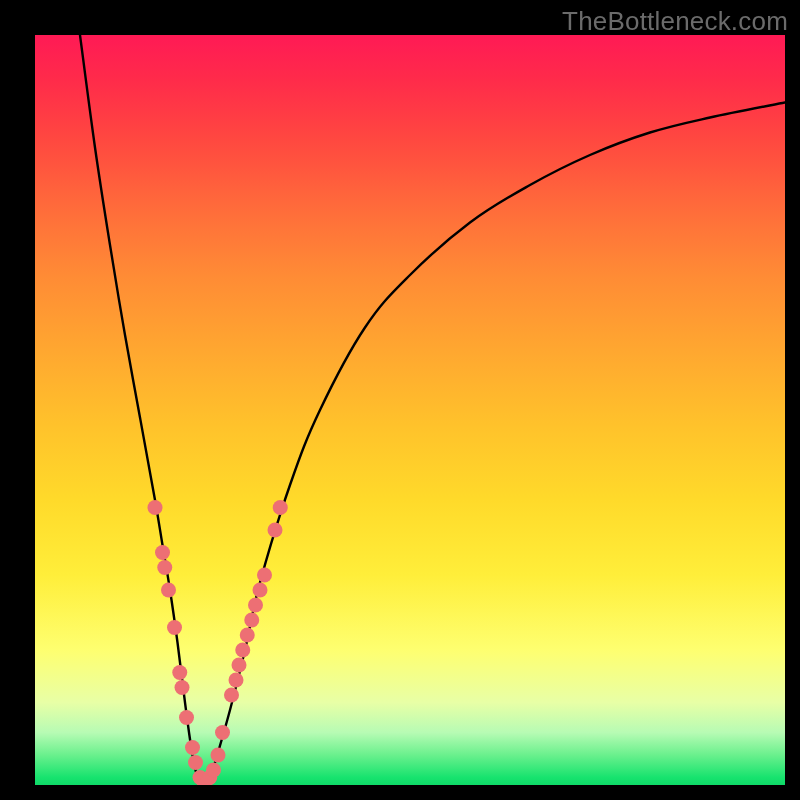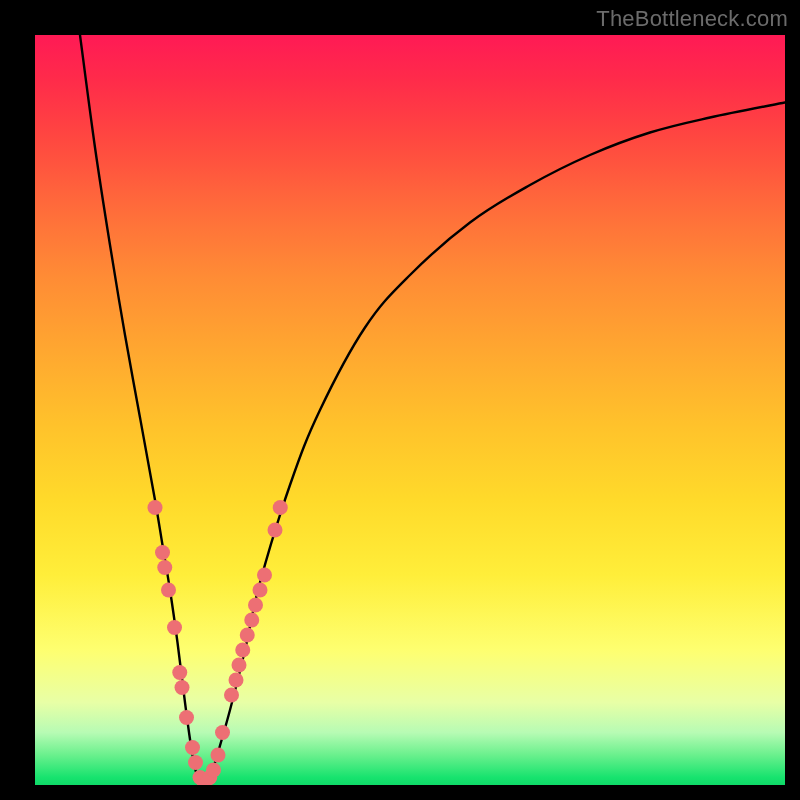--- a/index.html
+++ b/index.html
@@ -41,21 +41,21 @@
       #6af08d 96%,
       #17e36e 99%,
       #0fd968 100%
     );
   }
   .watermark {
     position: absolute;
     top: 6px;
     right: 12px;
     color: #6b6b6b;
-    font-size: 22px;
+    font-size: 26px;
     font-weight: 500;
     letter-spacing: 0.2px;
   }
   svg.curve {
     position: absolute;
     left: 0;
     top: 0;
     width: 750px;
     height: 750px;
   }

